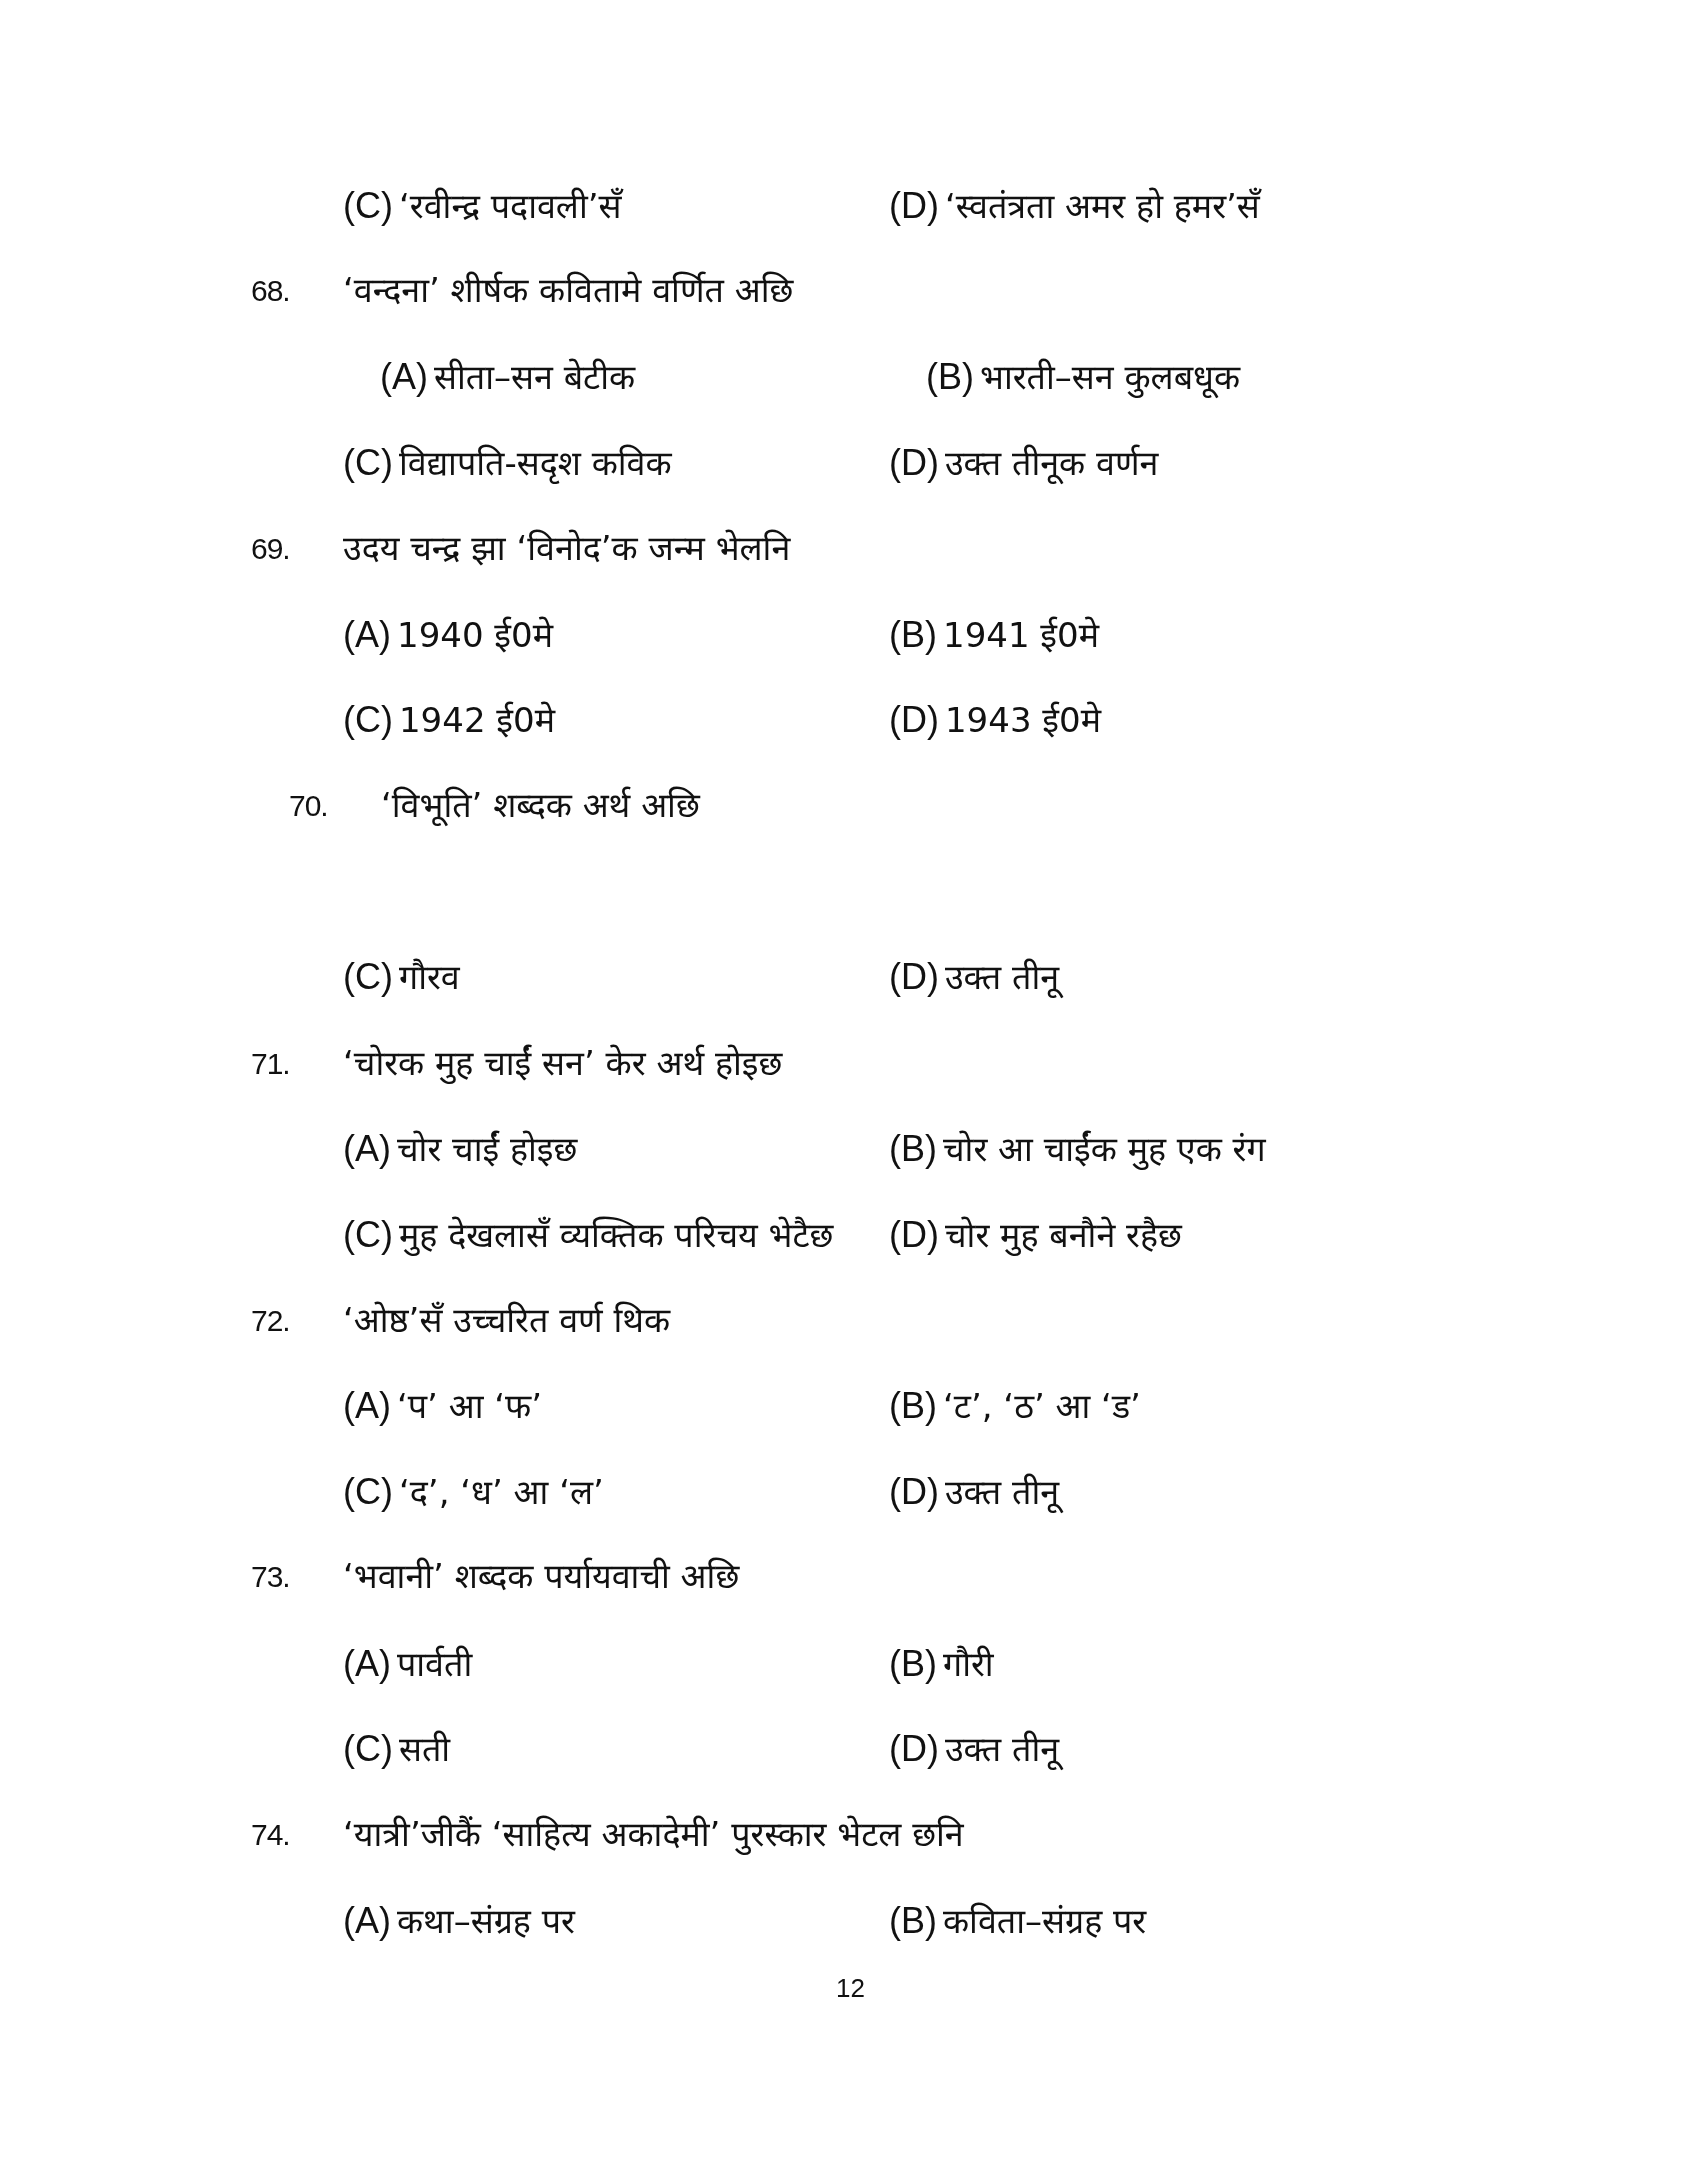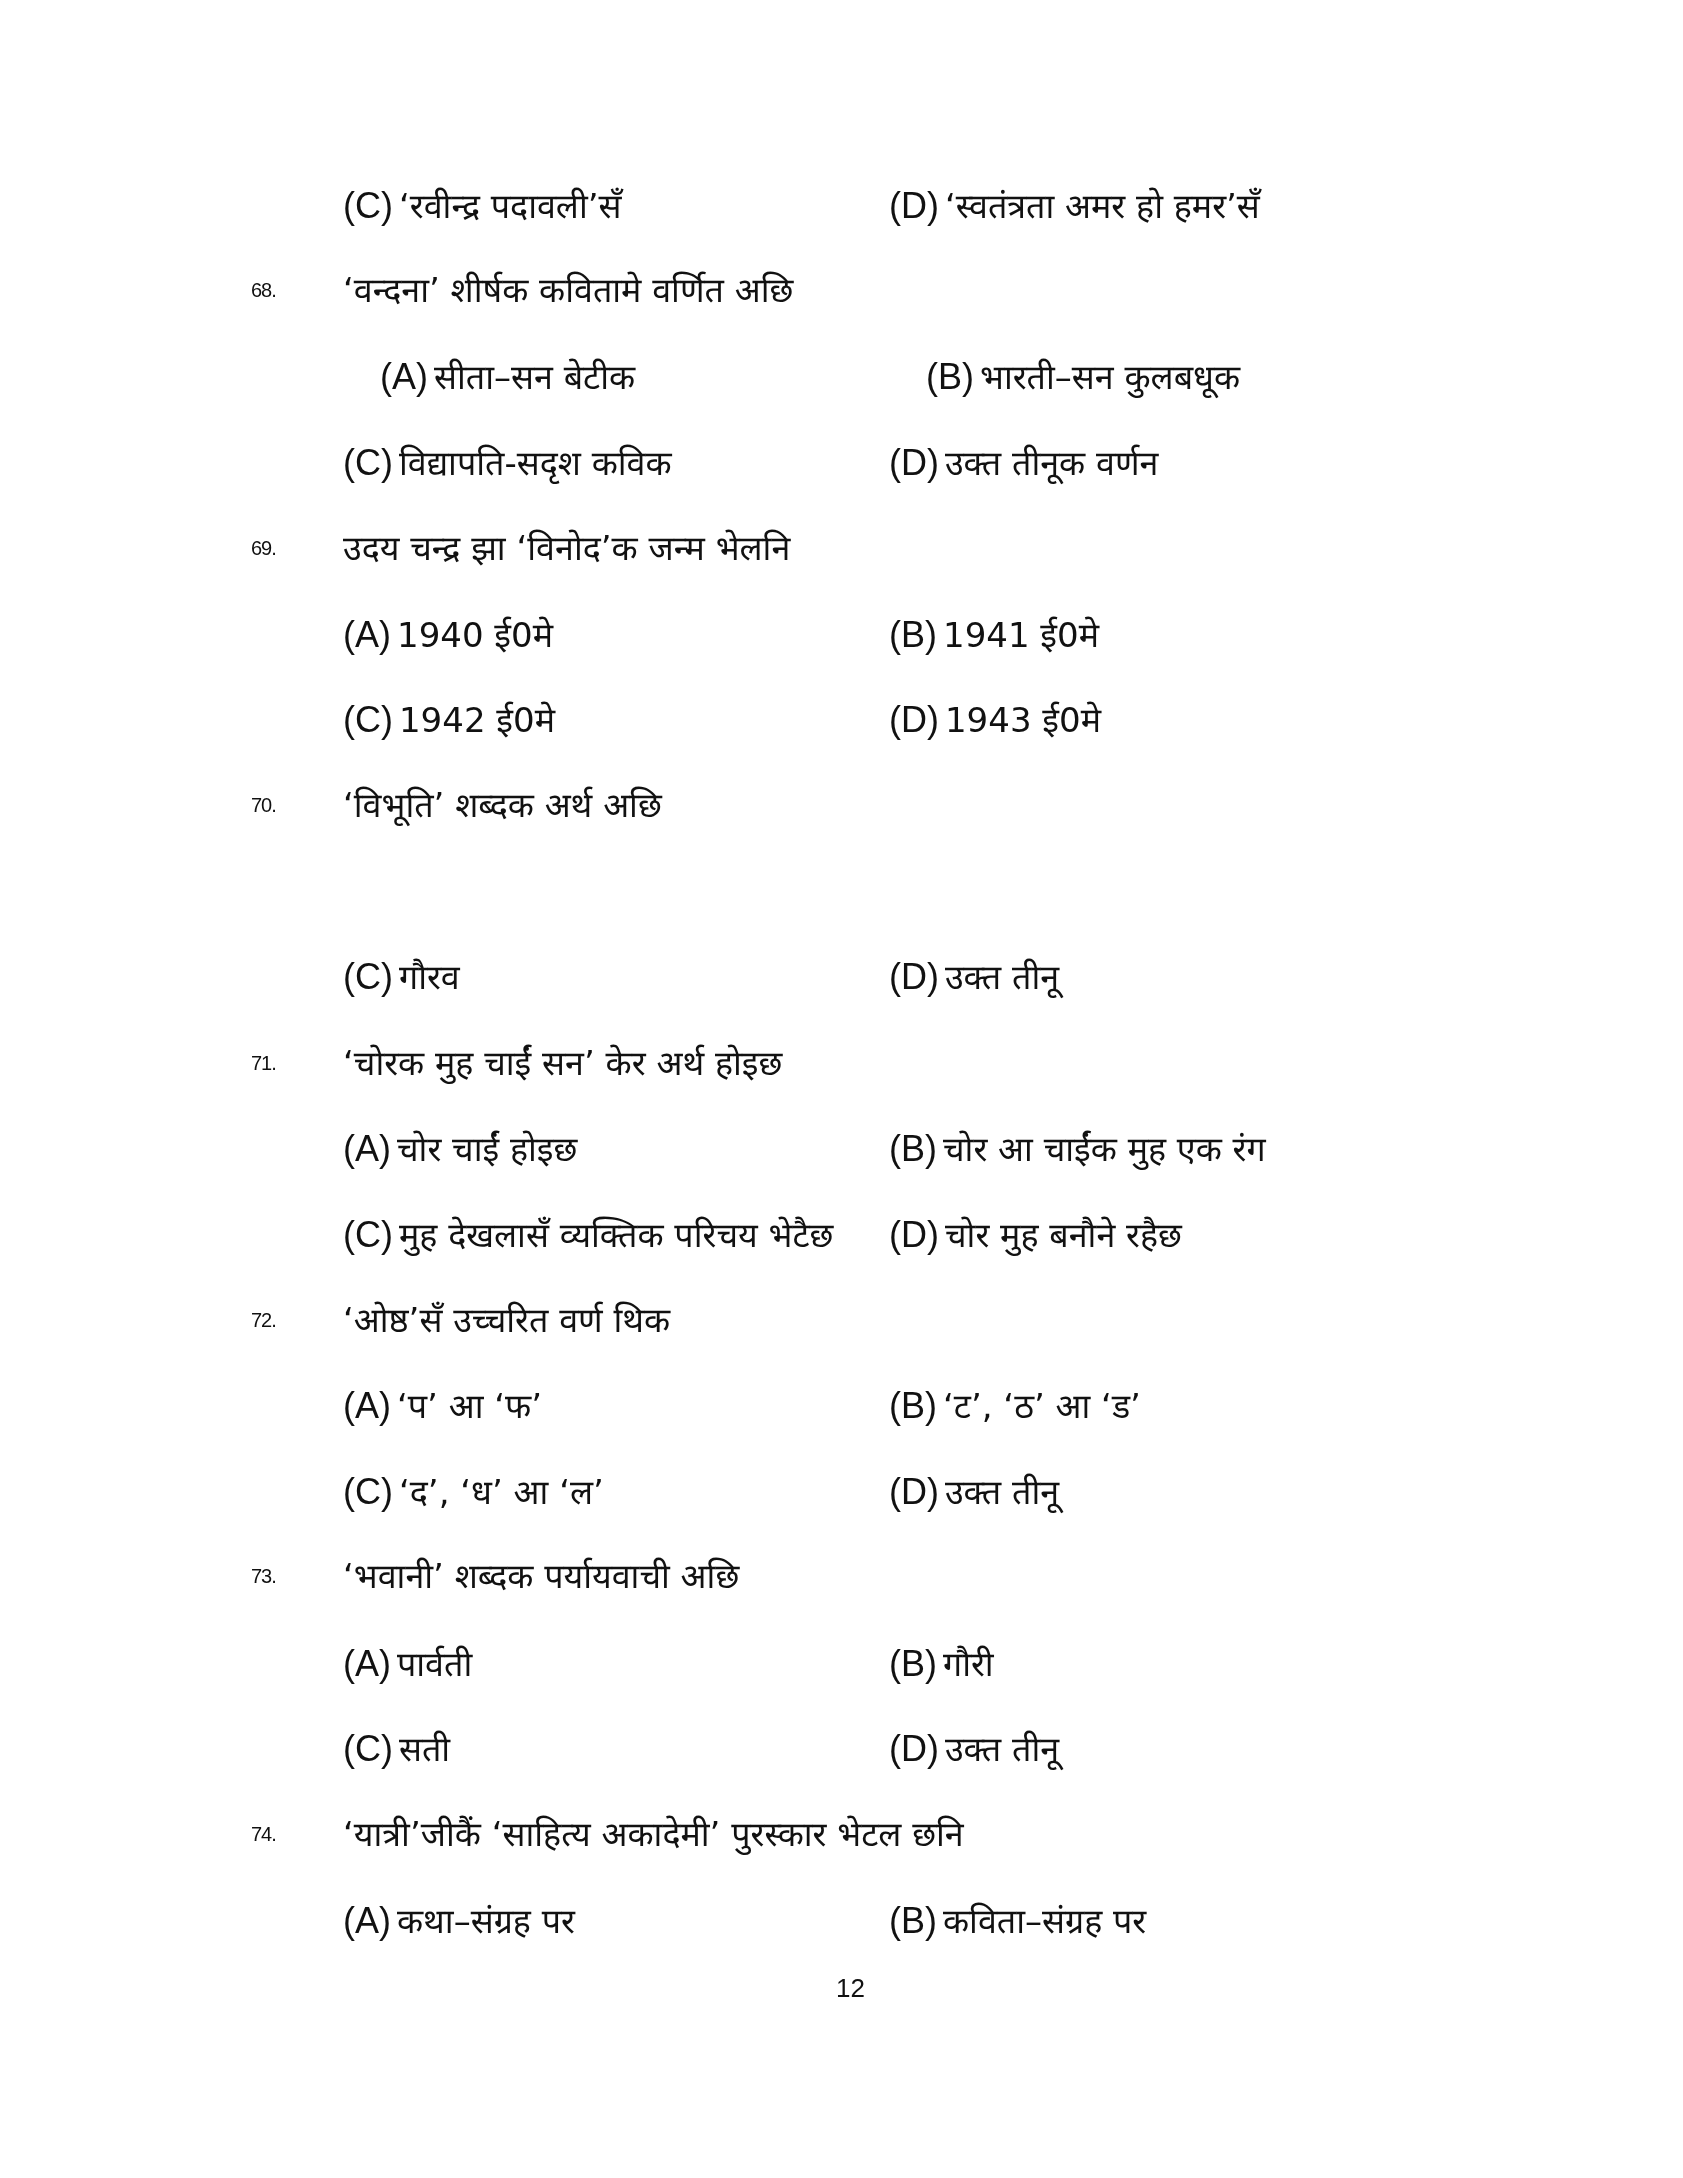--- a/index.html
+++ b/index.html
@@ -27,21 +27,21 @@
       width: 1342px;
       height: 59px;
       font-size: 34px;
       line-height: 59px;
       white-space: nowrap;
     }
     .qnum {
       position: absolute;
       left: 251px;
       font-family: "Liberation Sans", sans-serif;
-      font-size: 20px;
+      font-size: 30px;
       letter-spacing: -1px;
     }
     .qtext {
       position: absolute;
       left: 343px;
     }
     .opt {
       position: absolute;
       white-space: nowrap;
     }
@@ -114,21 +114,21 @@
   </div>
   <div class="row" style="top:690px;">
     <span class="opt left">
       <span class="opt-label">(C)</span><span>1942 ई0मे</span>
     </span>
     <span class="opt right">
       <span class="opt-label">(D)</span><span>1943 ई0मे</span>
     </span>
   </div>
 
-  <div class="row" style="top:776px;">
+  <div class="row" style="top:776px;margin-left:38px;">
     <span class="qnum">70.</span>
     <span class="qtext">‘विभूति’ शब्दक अर्थ अछि</span>
   </div>
   <div class="row" style="top:947px;">
     <span class="opt left">
       <span class="opt-label">(C)</span><span>गौरव</span>
     </span>
     <span class="opt right">
       <span class="opt-label">(D)</span><span>उक्त तीनू</span>
     </span>

